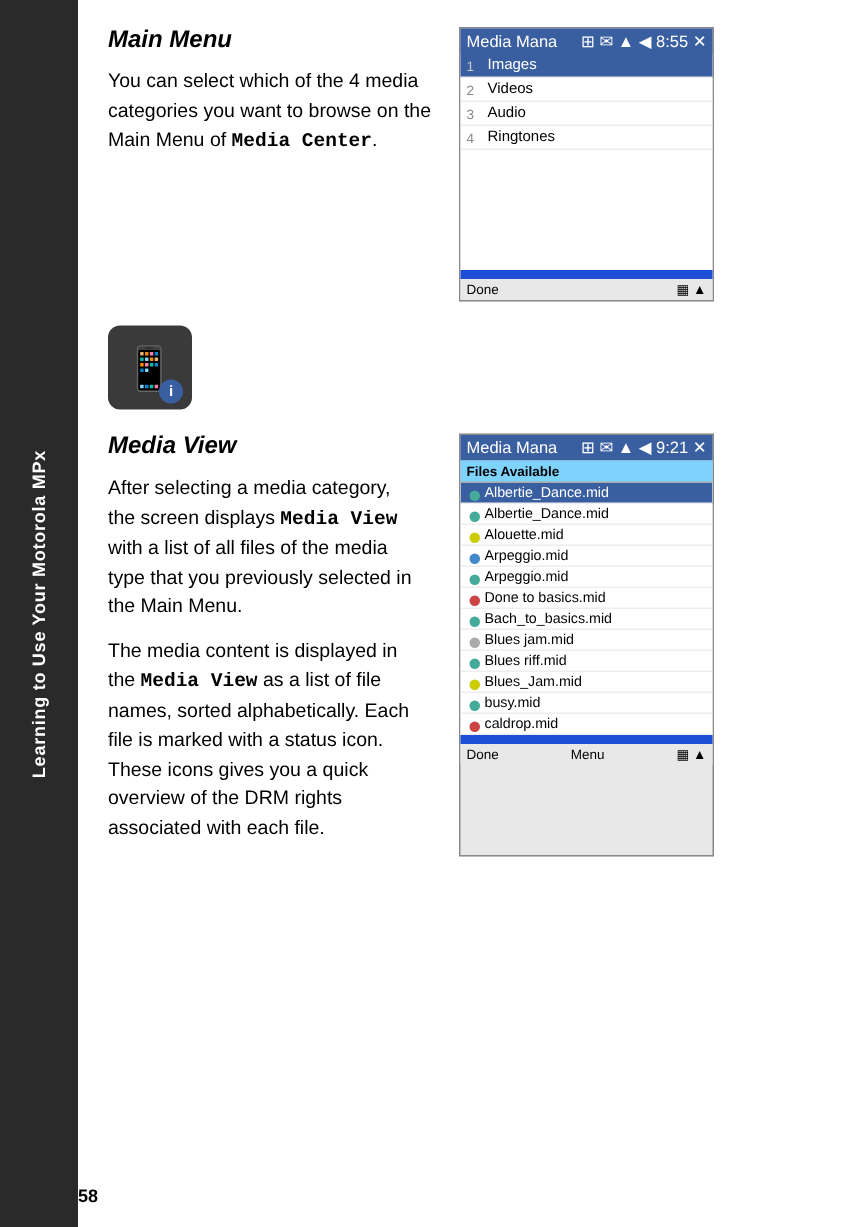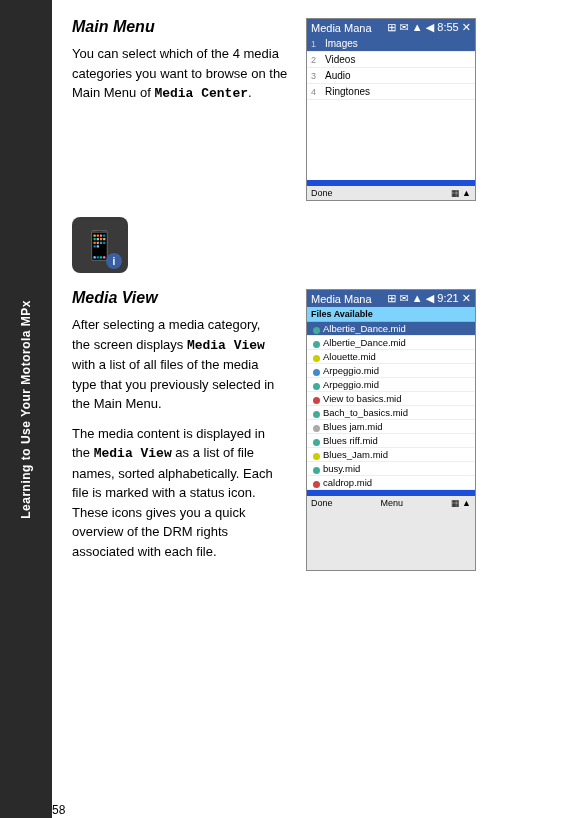--- a/index.html
+++ b/index.html
@@ -43,24 +43,24 @@
       left: 52px;
       top: 0;
       width: 444px;
       height: 818px;
       padding: 18px 20px 18px 20px;
     }
 
     
     .page-number {
       position: absolute;
-      bottom: 1px;
+      bottom: 14px;
       left: 52px;
       font-size: 12px;
-      font-weight: normal;
+      font-weight: bold;
     }
 
     
     .section-heading {
       font-size: 16px;
       font-style: italic;
       font-weight: bold;
       margin-bottom: 8px;
     }
 
@@ -372,21 +372,21 @@
           <li>
             <span class="status-dot status-blue"></span>
             <span>Arpeggio.mid</span>
           </li>
           <li>
             <span class="status-dot status-green"></span>
             <span>Arpeggio.mid</span>
           </li>
           <li>
             <span class="status-dot status-red"></span>
-            <span>View to basics.mid</span>
+            <span>Done to basics.mid</span>
           </li>
           <li>
             <span class="status-dot status-green"></span>
             <span>Bach_to_basics.mid</span>
           </li>
           <li>
             <span class="status-dot status-gray"></span>
             <span>Blues jam.mid</span>
           </li>
           <li>

